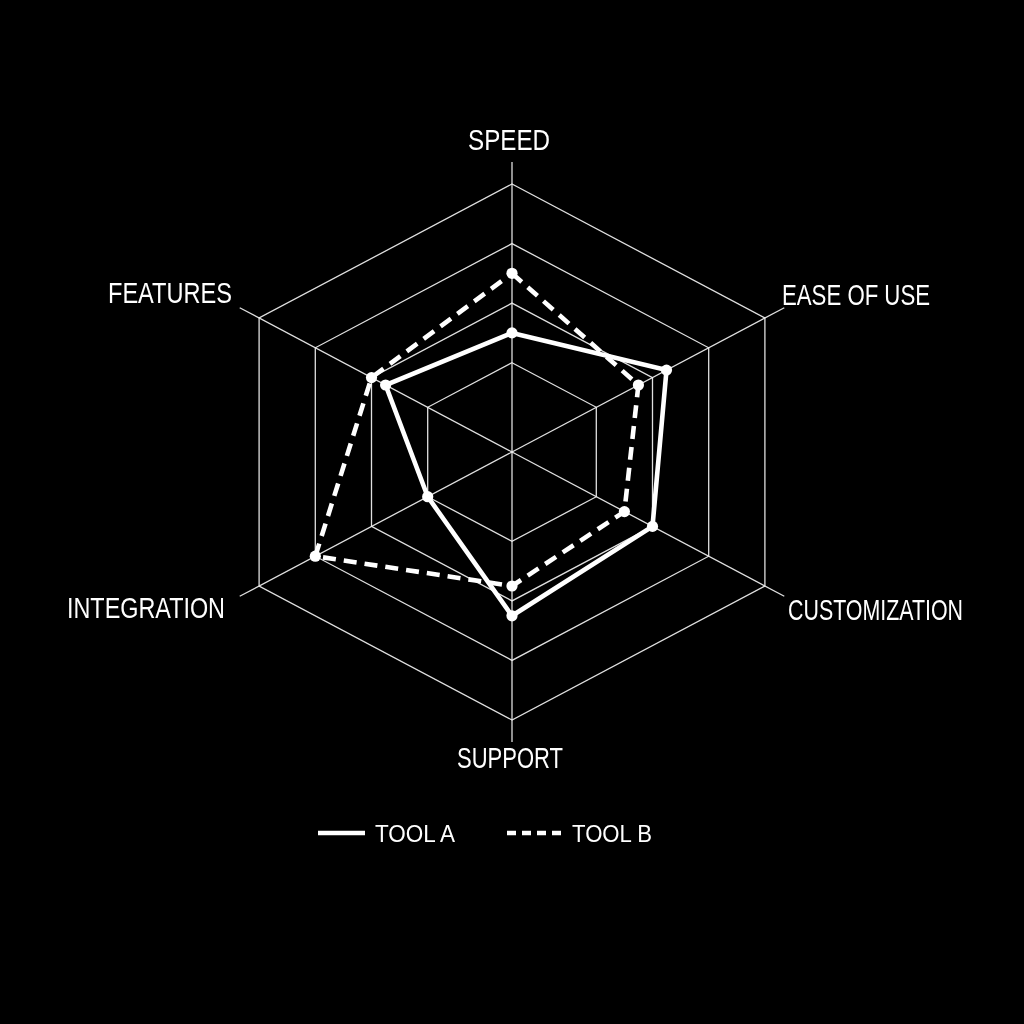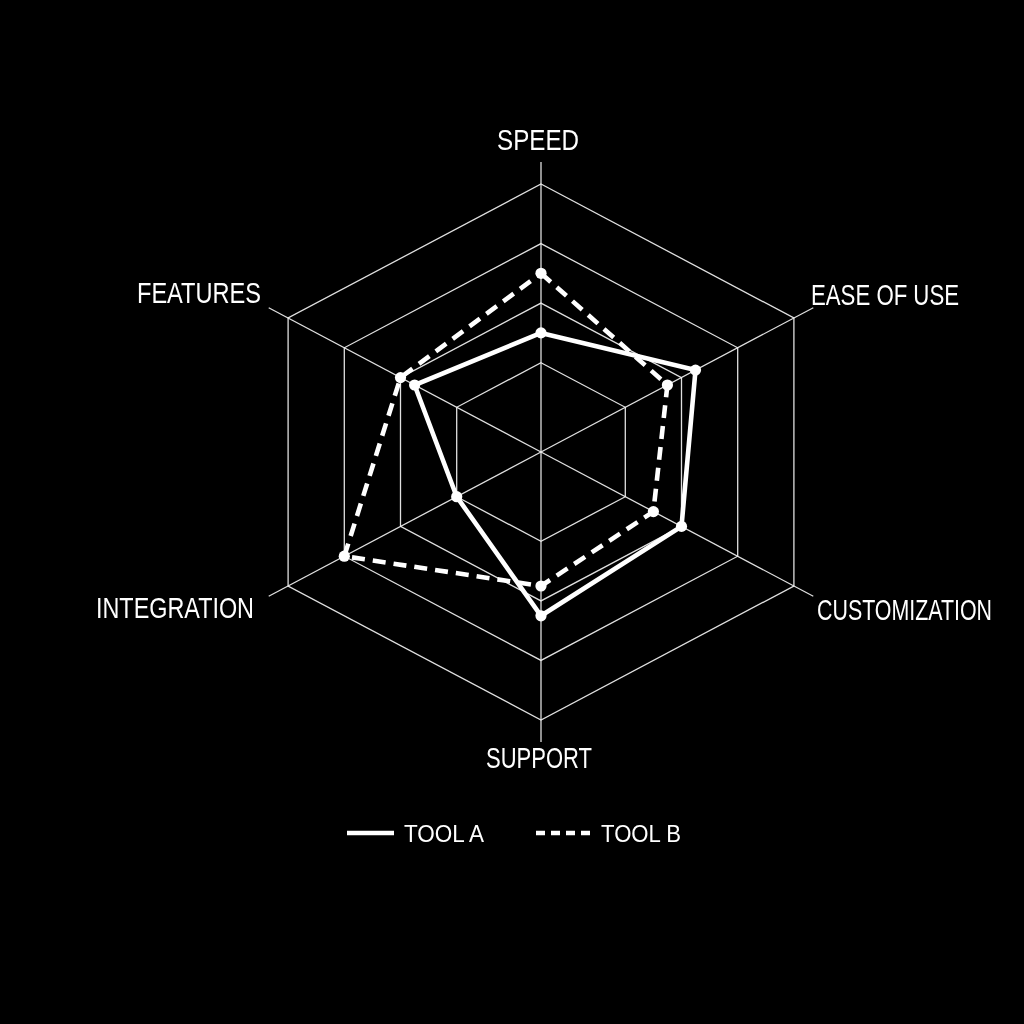--- a/index.html
+++ b/index.html
@@ -9,21 +9,20 @@
     width: 1024px;
     height: 1024px;
     overflow: hidden;
     font-family: "Liberation Sans", sans-serif;
   }
   .stage {
     position: relative;
     width: 880px;
     height: 1024px;
     background: #000000;
-    margin-left: 29px;
   }
   svg text {
     fill: #ffffff;
     font-family: "Liberation Sans", sans-serif;
   }
   .axis-label { font-size: 30px; }
   .legend-label { font-size: 24px; }
 </style>
 </head>
 <body>

